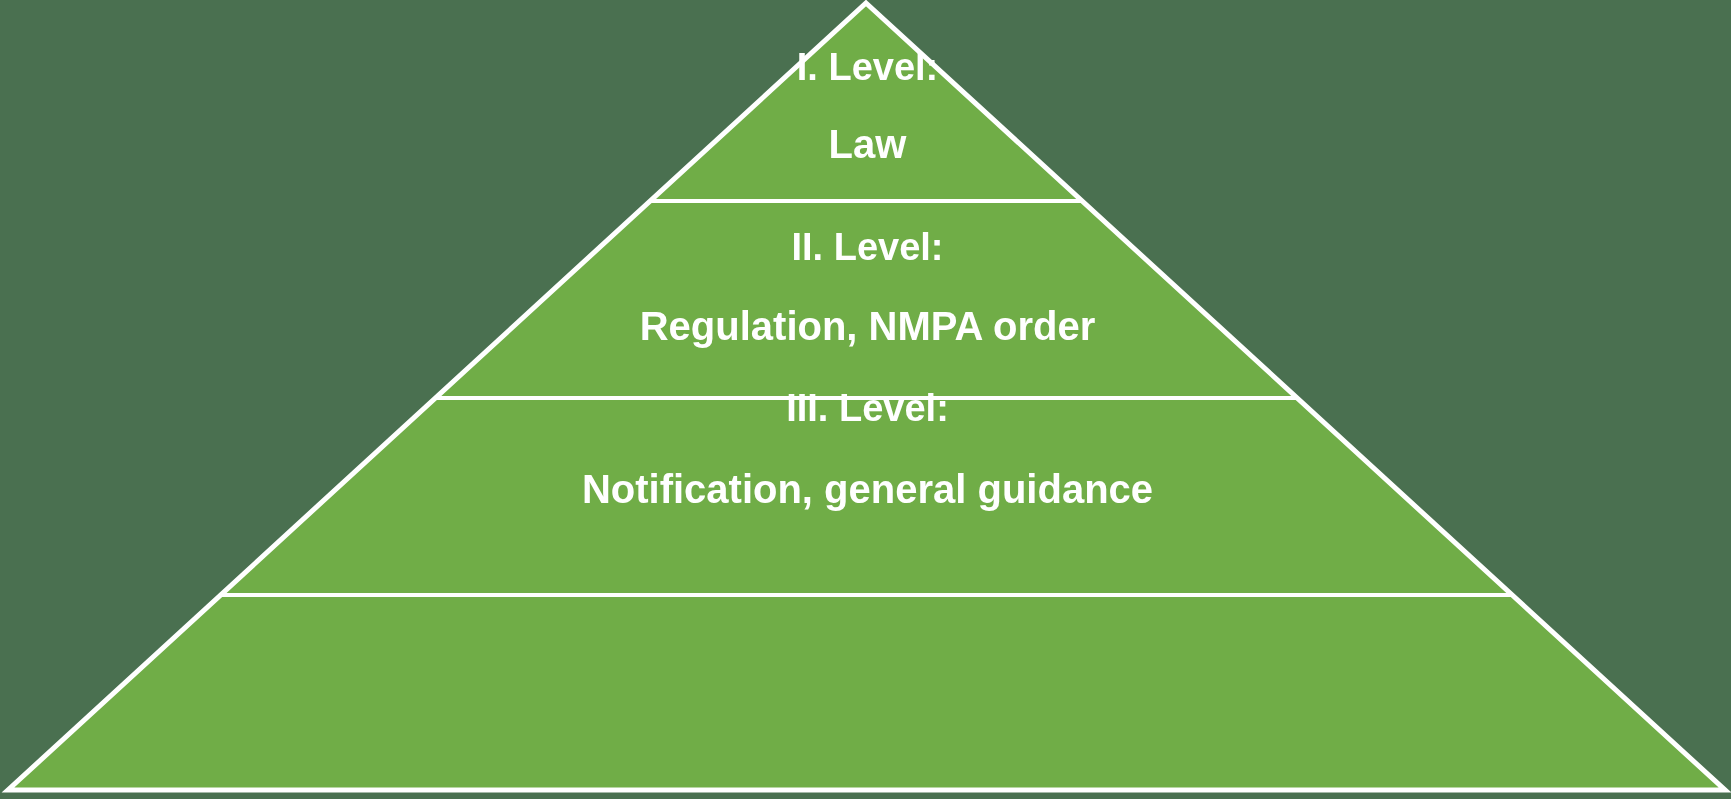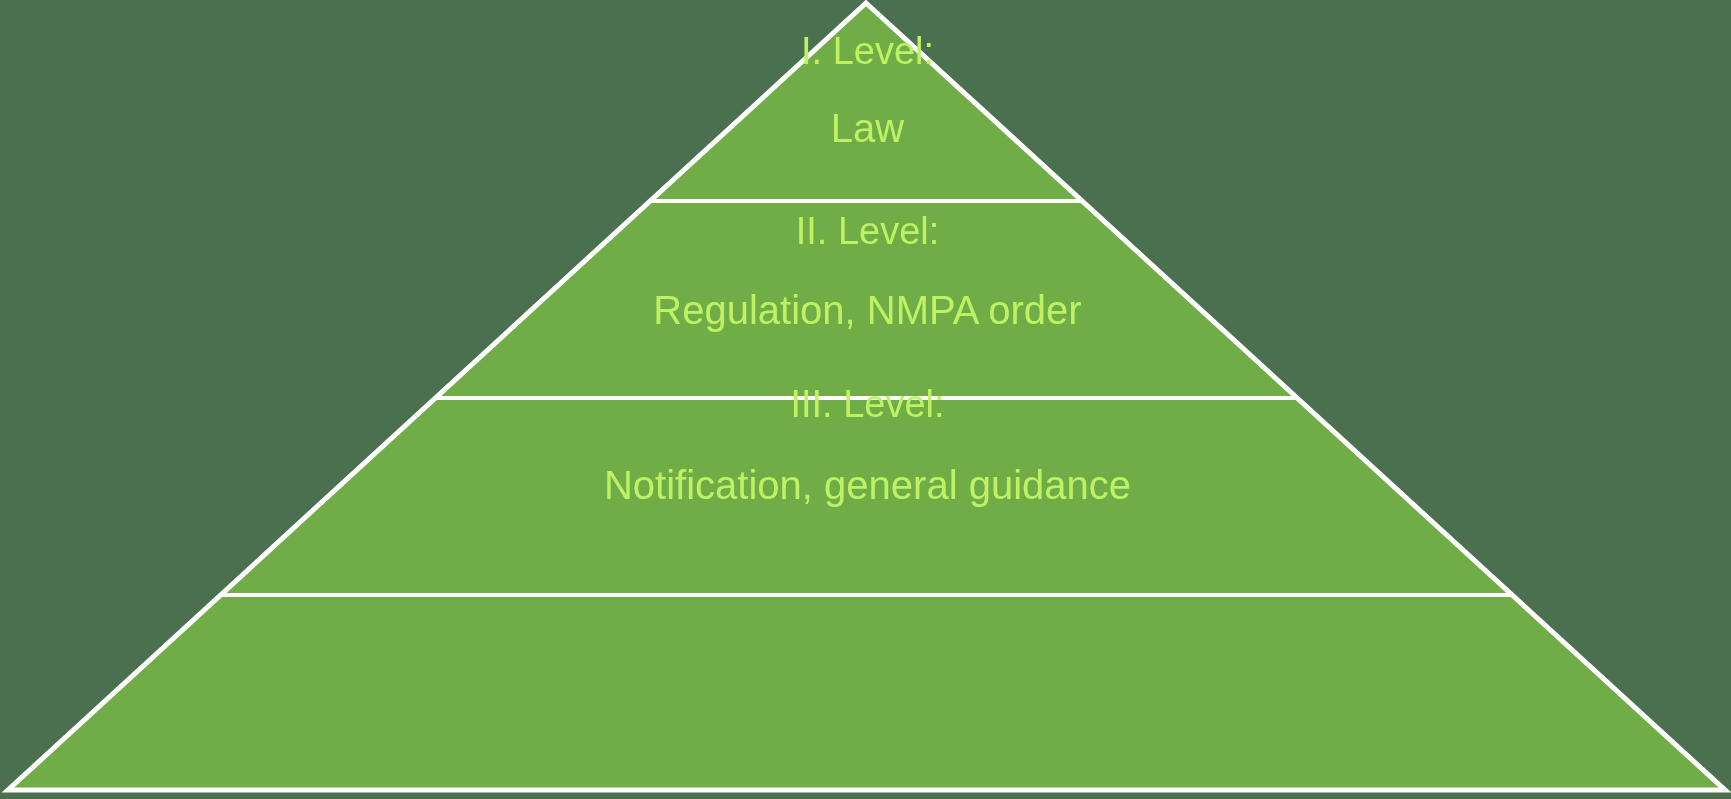--- a/index.html
+++ b/index.html
@@ -31,23 +31,24 @@
     left: 0;
     top: 0;
     width: 1731px;
     height: 799px;
     pointer-events: none;
   }
   .tier-label-group {
     position: absolute;
     width: 100%;
     text-align: center;
-    color: #bef264;
-    font-weight: normal;
+    color: #ffffff;
+    font-weight: bold;
     line-height: 1.0;
+    margin-top: 16px;
   }
   
   .tier-label-group > div {
     position: relative;
     left: 2px;
     white-space: nowrap;
   }
   .tier-title {
     font-size: 38px;
     letter-spacing: 0px;
@@ -59,21 +60,21 @@
 
   
   #tier-1-text { top: 32px; }
   #tier-1-text .tier-desc { margin-top: 38px; }
 
   
   #tier-2-text { top: 212px; }
   #tier-2-text .tier-desc { margin-top: 40px; }
 
   
-  #tier-3-text { top: 385px; }
+  #tier-3-text { top: 373px; }
   #tier-3-text .tier-desc { margin-top: 42px; }
 
   
   #tier-4-text { top: 562px; }
   #tier-4-text .tier-desc { margin-top: 44px; }
 </style>
 </head>
 <body>
 
 <div id="diagram-root">

